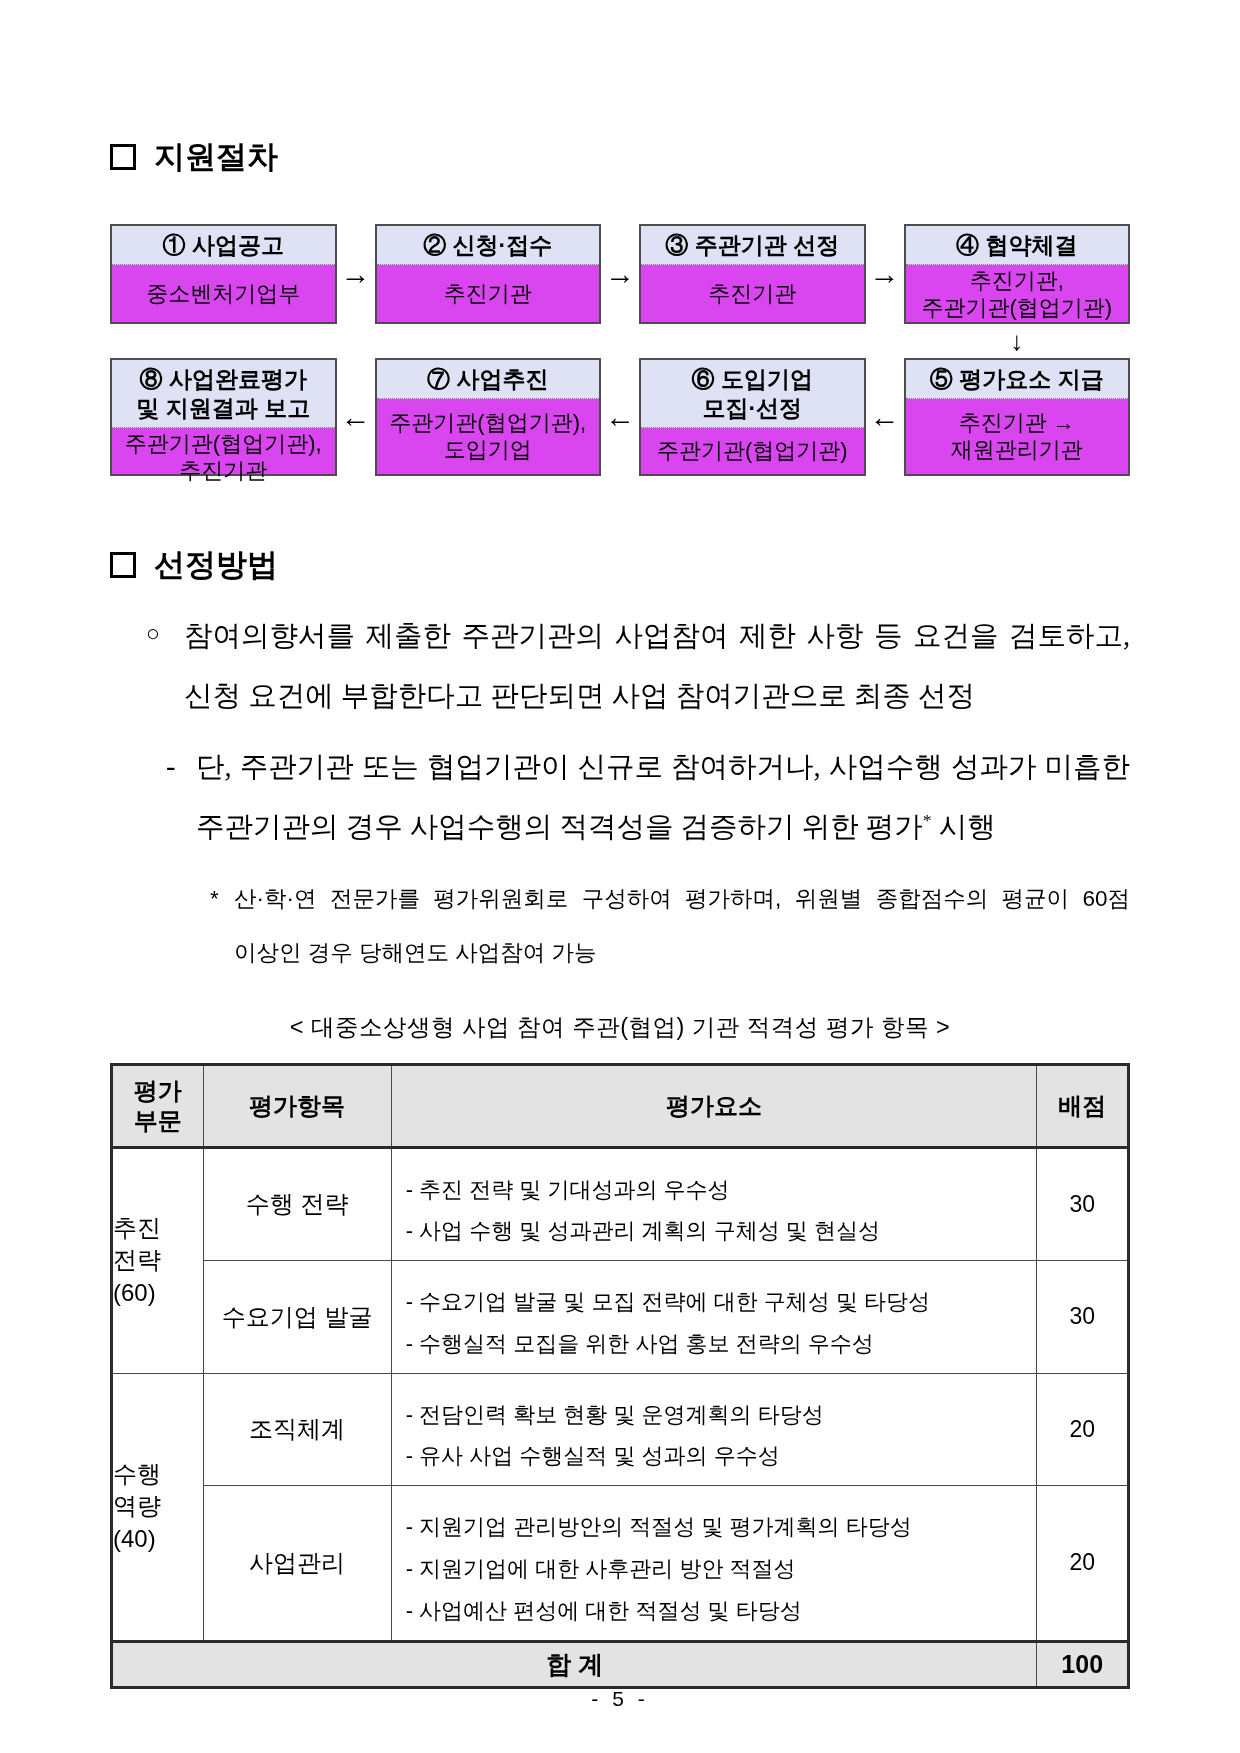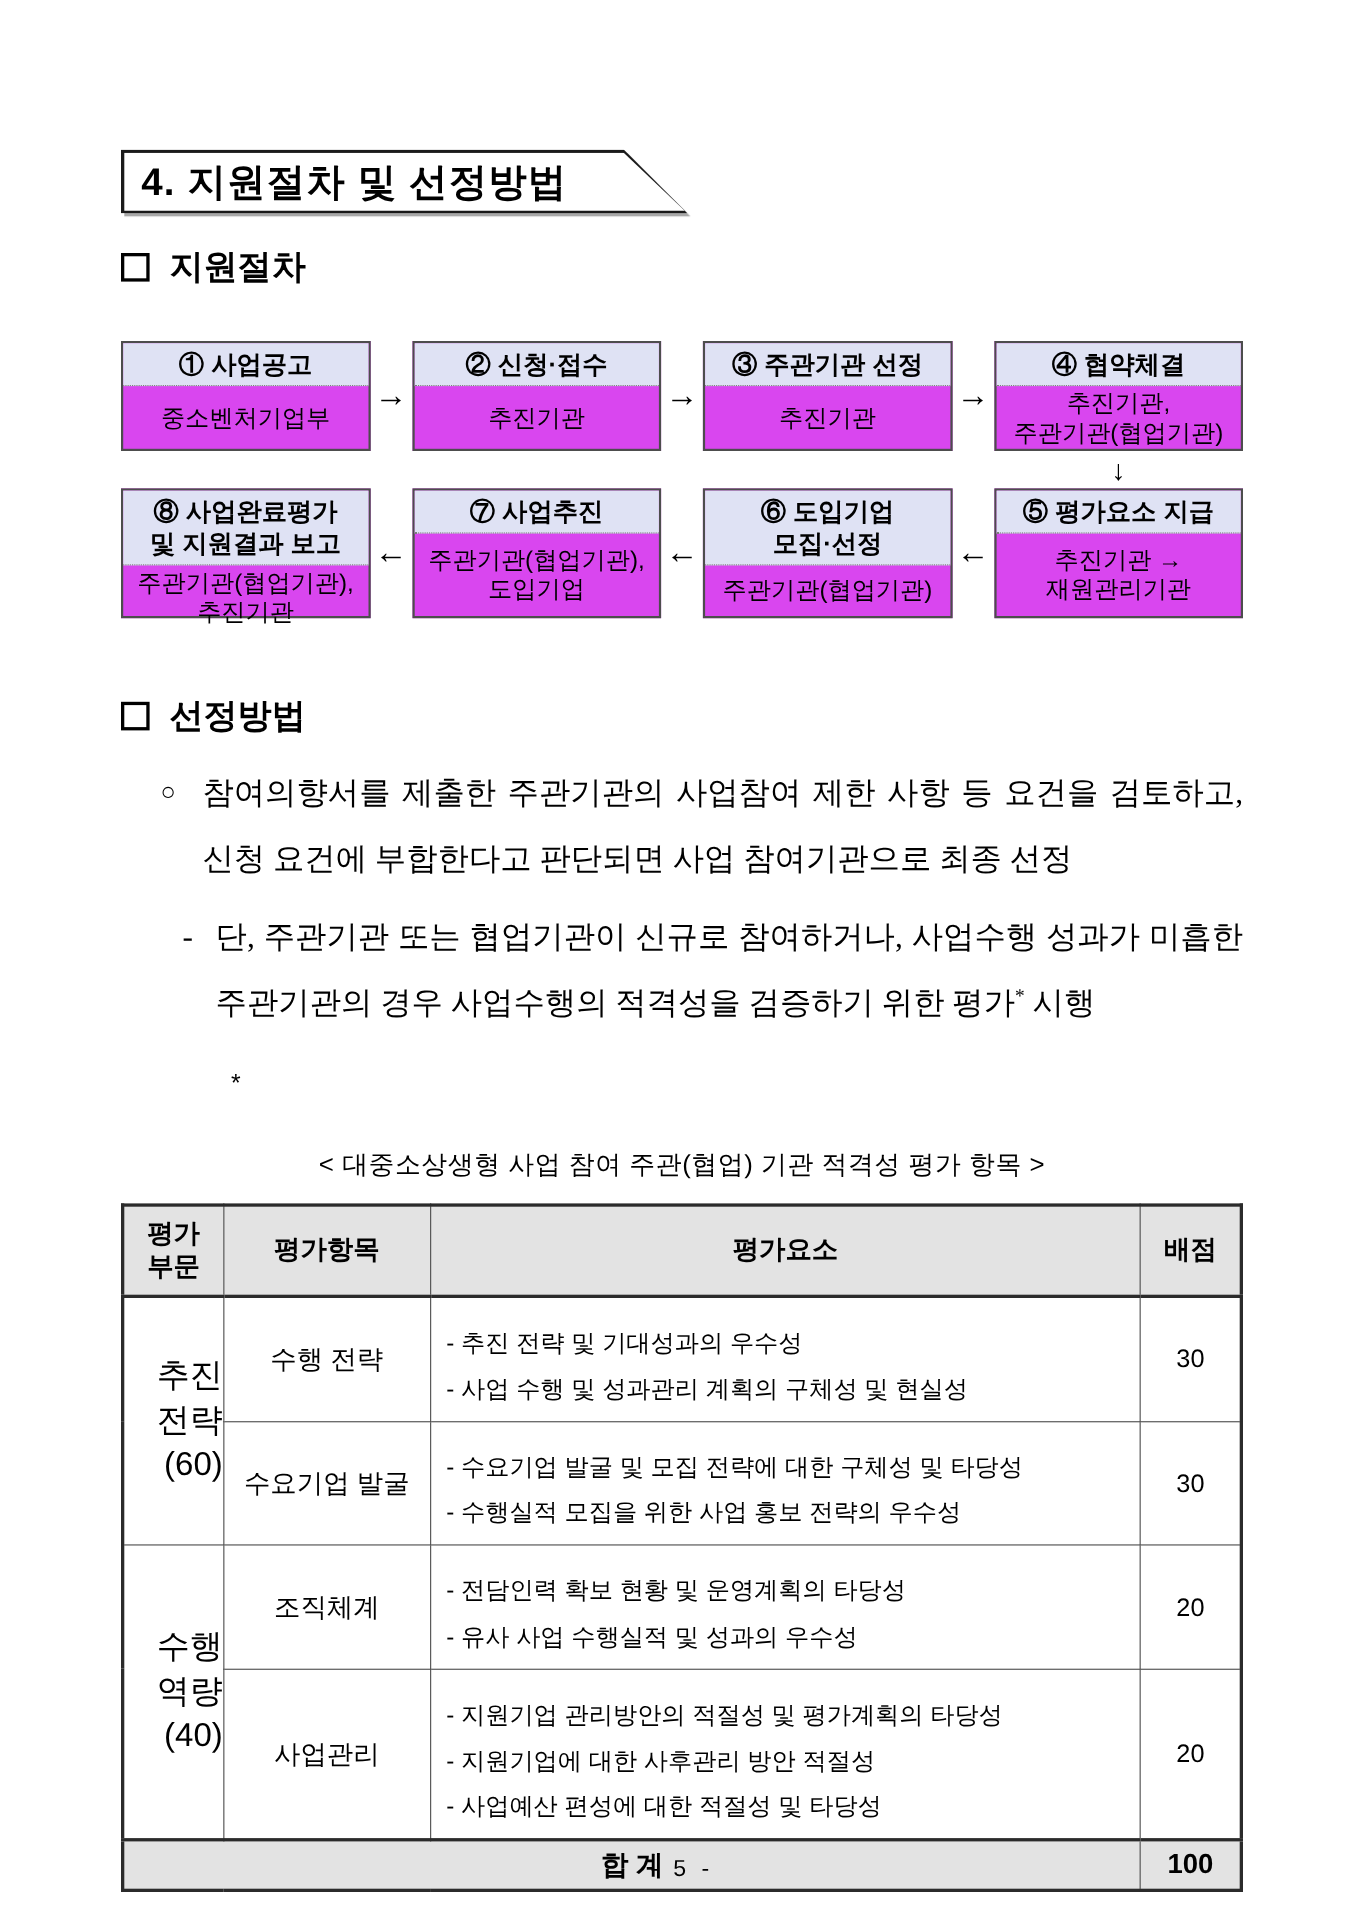--- a/index.html
+++ b/index.html
@@ -144,21 +144,21 @@
     background: #e3e3e3;
     font-size: 24px; font-weight: bold;
     text-align: center;
     white-space: pre-line;
     padding: 10px 4px;
     height: 74px;
     border-bottom: 3px solid #2b2b2b;
     line-height: 1.25;
   }
   td.c-section {
-    text-align: right; font-size: 30px;
+    text-align: left; font-size: 24px;
     white-space: pre-line; line-height: 1.35;
     width: 9%;
   }
   td.c-item { text-align: center; font-size: 24px; width: 18.5%; }
   td.c-elems { font-size: 22px; padding: 20px 10px 8px 14px; width: 63.5%; }
   td.c-elems div { line-height: 1.9; }
   td.c-score { text-align: center; font-size: 23px; width: 9%; }
   tr.r-std td { height: 88px; }
   tr.r-tall td { height: 126px; }
   tr.total td {
@@ -176,26 +176,20 @@
     text-align: center;
     font-size: 21px;
     letter-spacing: 4px;
   }
 </style>
 </head>
 <body>
 
 <div class="page">
 
-  <div class="title-banner">
-    <div class="outer"></div>
-    <div class="inner">
-      <span>4. 지원절차 및 선정방법</span>
-    </div>
-  </div>
 
   <div class="sec-heading">
     <span class="sq"></span>
     <span>지원절차</span>
   </div>
 
   <div class="flow">
     <div class="flow-grid row1">
         <div class="flow-box">
           <div class="flow-box-head">① 사업공고</div>
@@ -260,20 +254,21 @@
       <span class="ptext">참여의향서를 제출한 주관기관의 사업참여 제한 사항 등 요건을 검토하고, 신청 요건에 부합한다고 판단되면 사업 참여기관으로 최종 선정</span>
     </div>
 
     <div class="para para-dash">
       <span class="marker">-</span>
       <span class="ptext"><span>단, 주관기관 또는 협업기관이 신규로 참여하거나, 사업수행 성과가 미흡한 주관기관의 경우 사업수행의 적격성을 검증하기 위한 평가</span><sup class="star">*</sup><span> 시행</span></span>
     </div>
 
     <div class="para para-note">
       <span class="marker">*</span>
+      <span class="ptext">산·학·연 전문가를 평가위원회로 구성하여 평가하며, 위원별 종합점수의 평균이 60점 이상인 경우 당해연도 사업참여 가능</span>
     </div>
   </div>
 
   <div class="tbl-caption">&lt; 대중소상생형 사업 참여 주관(협업) 기관 적격성 평가 항목 &gt;</div>
   <table class="eval">
     <thead>
       <tr>
         <th>평가
 부문</th>
         <th>평가항목</th>

